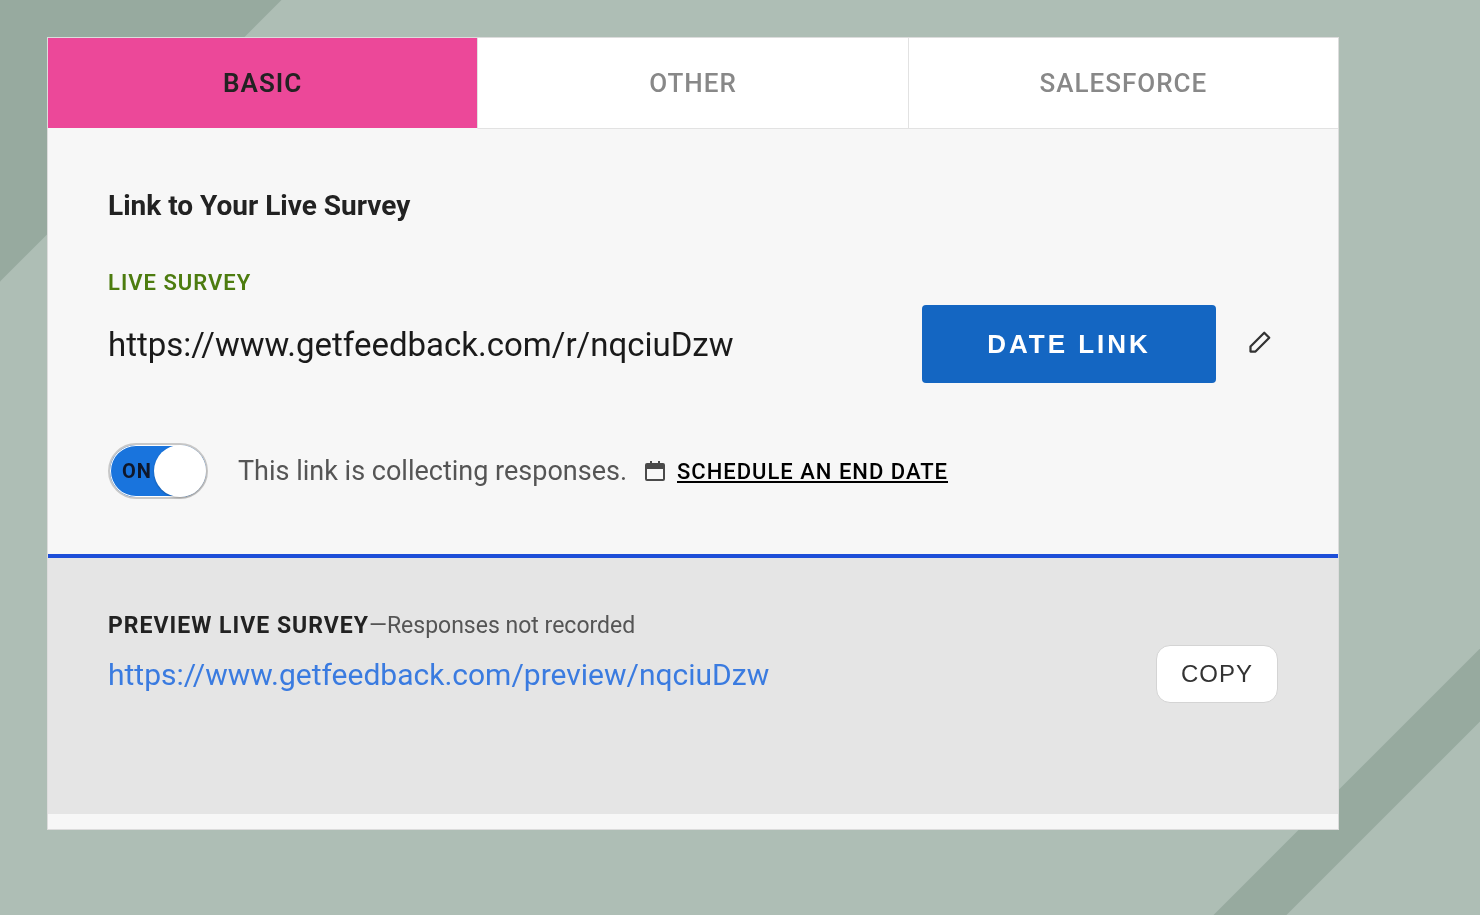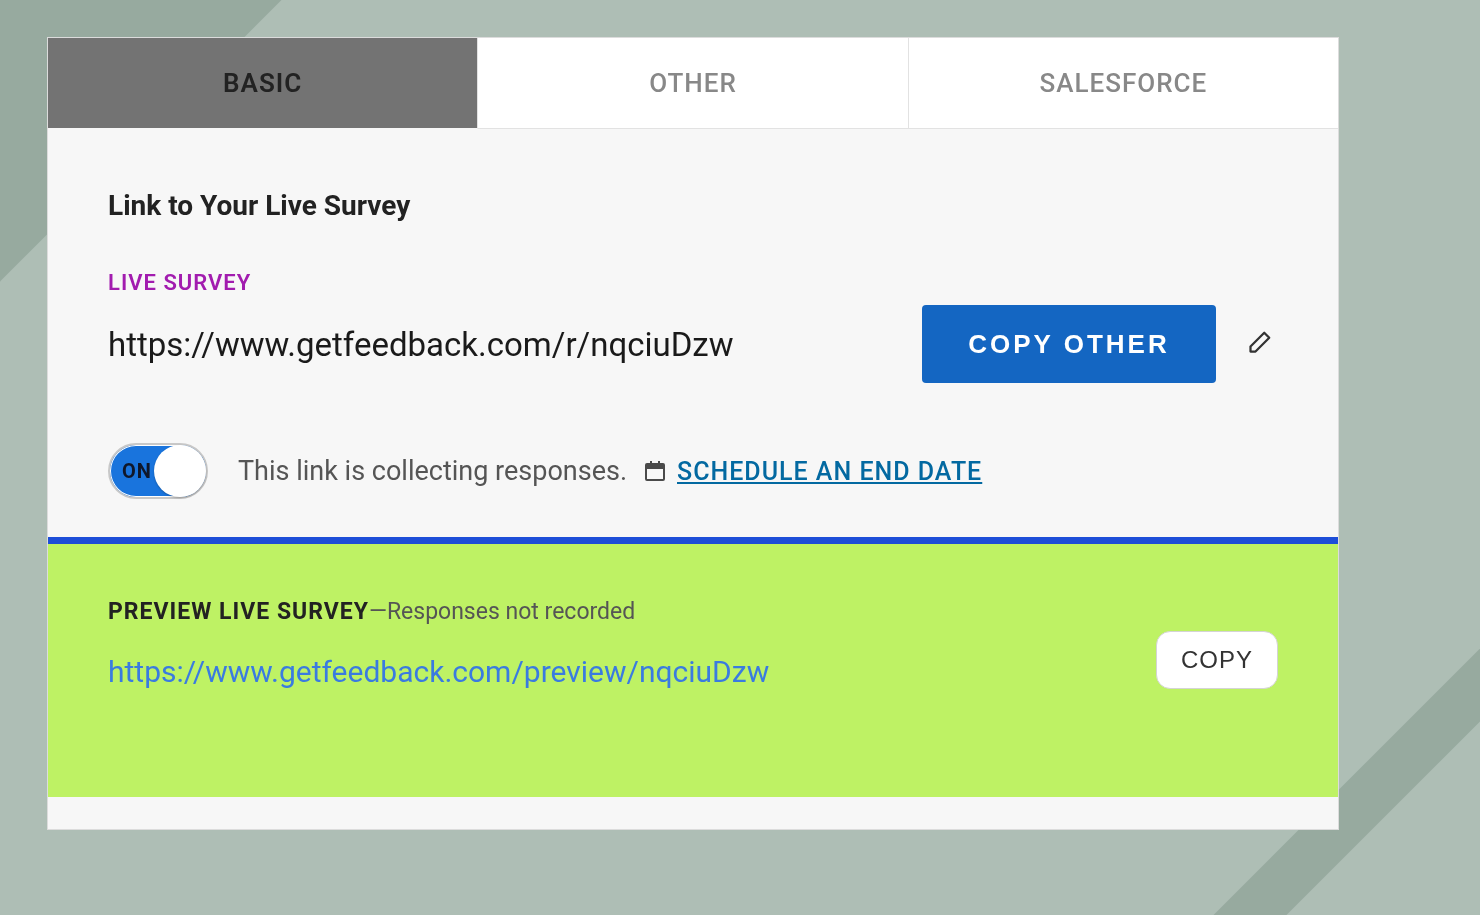--- a/index.html
+++ b/index.html
@@ -66,21 +66,21 @@
     font-size: 26px;
     font-weight: 500;
     letter-spacing: 1px;
     color: #888;
     background: #ffffff;
     border-right: 1px solid #e2e2e2;
     cursor: pointer;
   }
   .tab:last-child { border-right: none; }
   .tab.active {
-    background: #737373;
+    background: #ec4899;
     color: #222;
     font-weight: 600;
     border-bottom: 1px solid #f7f7f7;
     margin-bottom: -1px;
   }
 
   .live-section {
     padding: 60px 60px 38px 60px;
   }
 
@@ -88,21 +88,21 @@
     font-size: 28px;
     font-weight: 700;
     color: #222;
     margin: 0 0 48px 0;
   }
 
   .label-small {
     font-size: 22px;
     font-weight: 600;
     letter-spacing: 1px;
-    color: #a21caf;
+    color: #4d7c0f;
     margin-bottom: 10px;
   }
 
   .link-row {
     display: flex;
     align-items: center;
   }
   .link-url {
     flex: 1;
     font-size: 33px;
@@ -187,49 +187,50 @@
     display: flex;
     align-items: center;
   }
 
   .cal-icon {
     display: inline-flex;
     margin: 0 10px 0 16px;
   }
 
   .schedule-link {
-    color: #0369a1;
+    color: #000000;
     text-decoration: underline;
     letter-spacing: 1px;
-    font-size: 25px;
+    font-size: 22px;
     font-weight: 500;
     cursor: pointer;
   }
 
   .preview-section {
-    border-top: 7px solid #1d4ed8;
-    background: #bef264;
+    border-top: 4px solid #1d4ed8;
+    background: #e5e5e5;
     padding: 54px 60px 0 60px;
     height: 260px;
     box-sizing: border-box;
+    margin-top: 17px;
   }
 
   .preview-label-row {
     font-size: 23px;
     color: #555;
     margin-bottom: 6px;
   }
   .preview-label-bold {
     font-weight: 700;
     color: #222;
     letter-spacing: 1px;
   }
   .preview-link-row {
     display: flex;
-    align-items: flex-end;
+    align-items: center;
     margin-top: 2px;
   }
   .preview-url {
     flex: 1;
     font-size: 30px;
     color: #3a7be0;
     cursor: pointer;
     word-break: break-all;
   }
   .copy-small-btn {
@@ -269,21 +270,21 @@
   </div>
 
   <div class="live-section">
     <h1 class="heading">Link to Your Live Survey</h1>
 
     <div class="label-small">LIVE SURVEY</div>
 
     <div class="link-row">
       <div class="link-url">https://www.getfeedback.com/r/nqciuDzw</div>
       <button class="copy-link-btn">
-        <span>COPY OTHER</span>
+        <span>DATE LINK</span>
       </button>
       <button class="edit-icon-btn">
         <span>
           <svg width="30" height="30" viewBox="0 0 24 24" fill="none" stroke="#333" stroke-width="1.8" stroke-linecap="round" stroke-linejoin="round">
             <path d="M17 3l4 4-11 11H6v-4L17 3z"></path>
           </svg>
         </span>
       </button>
     </div>
 

